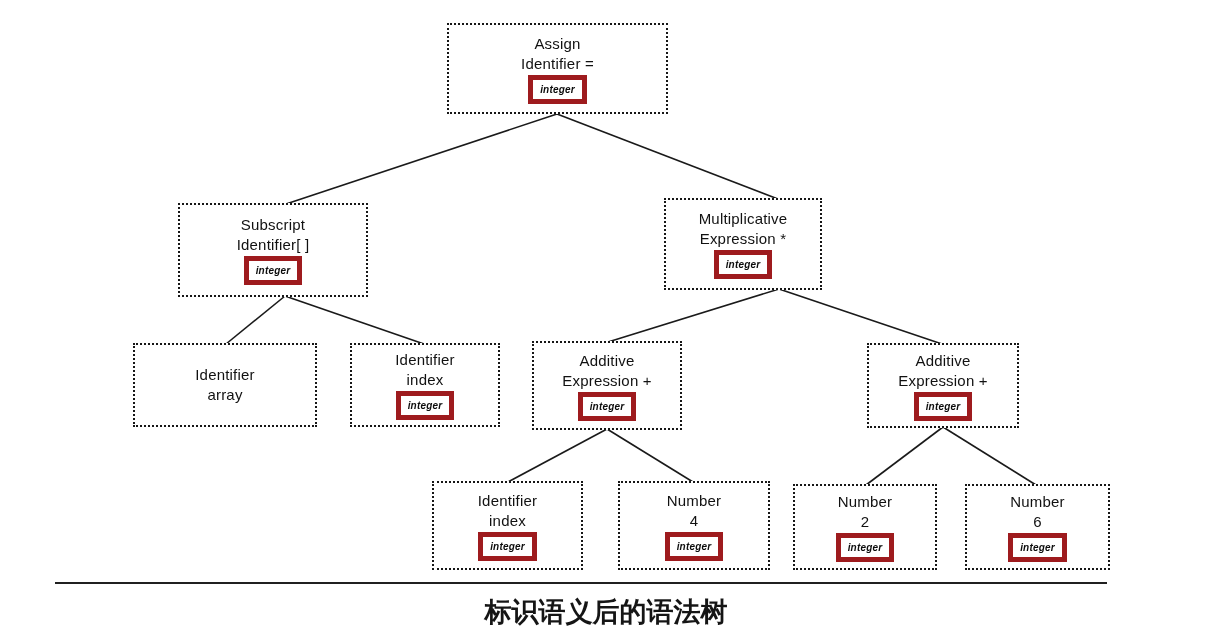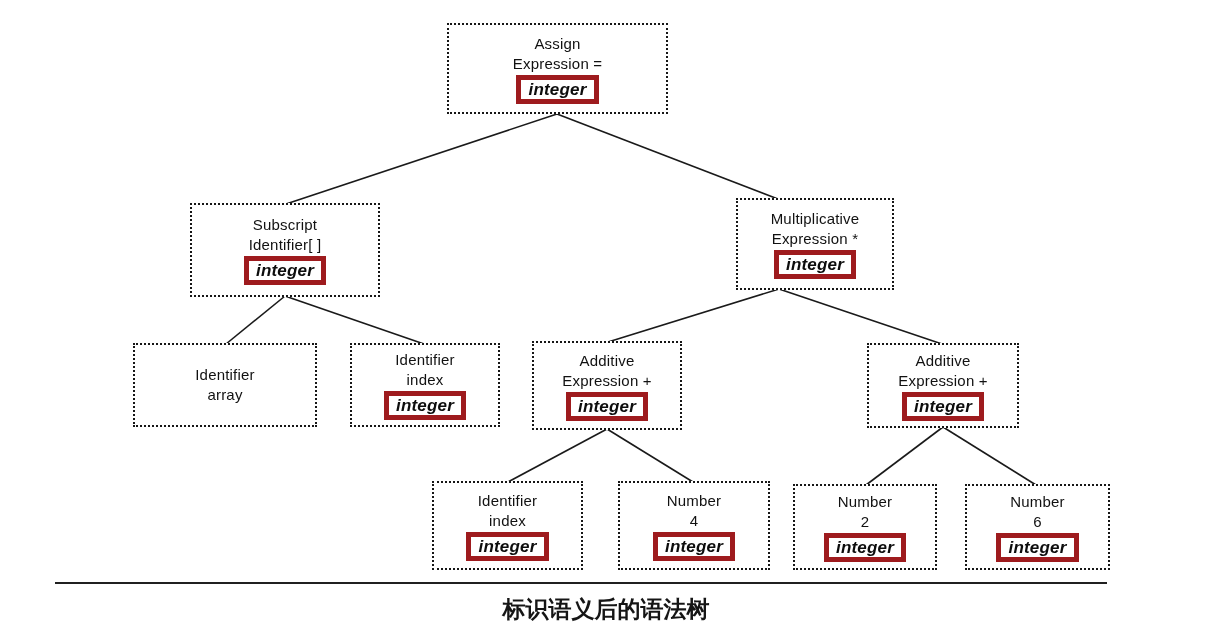--- a/index.html
+++ b/index.html
@@ -6,29 +6,29 @@
   body{width:1212px;height:637px;position:relative;overflow:hidden;
        font-family:"Liberation Sans",sans-serif;color:#111;}
   .stage{position:absolute;inset:0;}
   svg.edges{position:absolute;left:0;top:0;pointer-events:none;}
   .node{position:absolute;box-sizing:border-box;background:#fff;
         border:2px dotted #161616;display:flex;flex-direction:column;
         align-items:center;justify-content:center;text-align:center;
         font-size:15px;line-height:20px;letter-spacing:.2px;}
   .type-box{display:inline-block;border:5px solid #9e1b1e;background:#fff;
         padding:0 7px;margin-top:1px;font-weight:bold;font-style:italic;
-        font-size:17px;line-height:19px;white-space:nowrap;color:#0d0d0d;}
+        font-size:10px;line-height:19px;white-space:nowrap;color:#0d0d0d;}
   .rule{position:absolute;left:55px;top:582px;width:1052px;height:2px;
         background:#202020;}
   .caption{position:absolute;left:0;top:594px;width:1212px;text-align:center;
-        font-size:23px;font-weight:bold;color:#151515;}
+        font-size:27px;font-weight:bold;color:#151515;}
   
   #n-assign      {left:447px;top:23px; width:221px;height:91px;}
-  #n-subscript   {left:190px;top:203px;width:190px;height:94px;}
-  #n-mult        {left:736px;top:198px;width:158px;height:92px;}
+  #n-subscript   {left:178px;top:203px;width:190px;height:94px;}
+  #n-mult        {left:664px;top:198px;width:158px;height:92px;}
   #n-id-array    {left:133px;top:343px;width:184px;height:84px;}
   #n-id-index1   {left:350px;top:343px;width:150px;height:84px;}
   #n-add-left    {left:532px;top:341px;width:150px;height:89px;}
   #n-add-right   {left:867px;top:343px;width:152px;height:85px;}
   #n-id-index2   {left:432px;top:481px;width:151px;height:89px;}
   #n-num4        {left:618px;top:481px;width:152px;height:89px;}
   #n-num2        {left:793px;top:484px;width:144px;height:86px;}
   #n-num6        {left:965px;top:484px;width:145px;height:86px;}
 </style>
 </head>
@@ -46,21 +46,21 @@
       <line x1="779" y1="289" x2="942" y2="344"></line>
       <line x1="607" y1="429" x2="508" y2="482"></line>
       <line x1="607" y1="429" x2="693" y2="482"></line>
       <line x1="943" y1="427" x2="866" y2="485"></line>
       <line x1="943" y1="427" x2="1036" y2="485"></line>
     </g>
   </svg>
 
   <div class="node" id="n-assign">
     <span>Assign</span>
-    <span>Expression =</span>
+    <span>Identifier =</span>
     <span class="type-box">integer</span>
   </div>
 
   <div class="node" id="n-subscript">
     <span>Subscript</span>
     <span>Identifier[ ]</span>
     <span class="type-box">integer</span>
   </div>
 
   <div class="node" id="n-mult">

